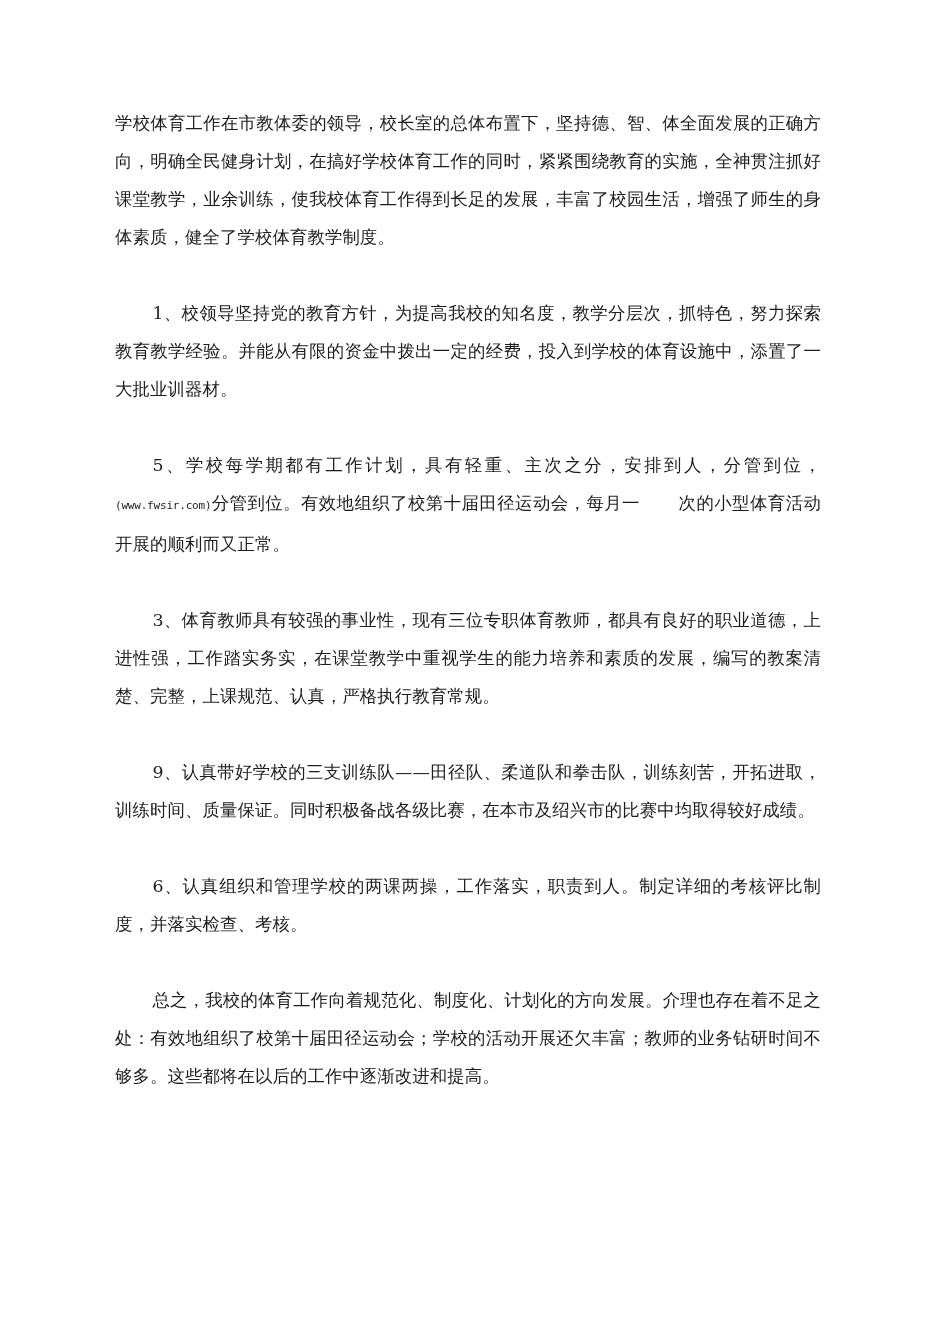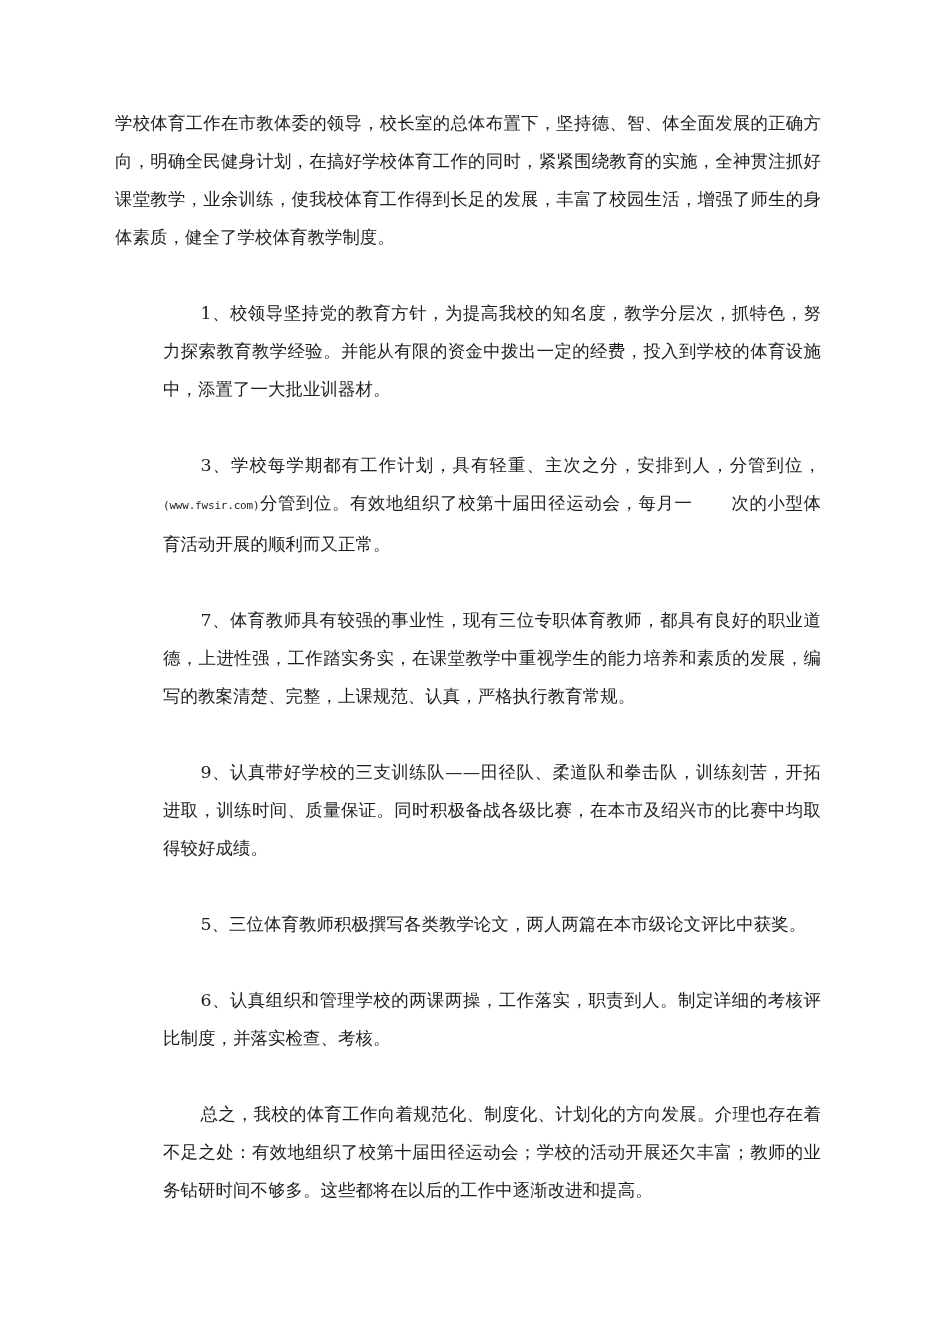--- a/index.html
+++ b/index.html
@@ -40,21 +40,20 @@
     text-align: justify;
     text-justify: inter-ideograph;
     letter-spacing: 0.1px;
     margin: 0;
     color: #1d1d1d;
   }
 
   
   .para + .para {
     margin-top: 38px;
-    margin-left: 48px;
   }
 
   .indent {
     text-indent: 2.15em;
   }
 
   .url {
     font-family: "DejaVu Sans Mono", "Liberation Mono", monospace;
     font-size: 11px;
     letter-spacing: -0.2px;
@@ -69,27 +68,26 @@
 <body>
 
 <div id="page">
   <div id="text-column">
 
     <p class="para">学校体育工作在市教体委的领导，校长室的总体布置下，坚持德、智、体全面发展的正确方向，明确全民健身计划，在搞好学校体育工作的同时，紧紧围绕教育的实施，全神贯注抓好课堂教学，业余训练，使我校体育工作得到长足的发展，丰富了校园生活，增强了师生的身体素质，健全了学校体育教学制度。</p>
 
     <p class="para indent">1、校领导坚持党的教育方针，为提高我校的知名度，教学分层次，抓特色，努力探索教育教学经验。并能从有限的资金中拨出一定的经费，投入到学校的体育设施中，添置了一大批业训器材。</p>
 
     <p class="para indent">
-      <span>3、学校每学期都有工作计划，具有轻重、主次之分，安排到人，分管到位，</span><span class="url">(www.fwsir.com)</span><span>分管到位。有效地组织了校第十届田径运动会，每月一</span><span class="gap"></span><span>次的小型体育活动开展的顺利而又正常。</span>
+      <span>5、学校每学期都有工作计划，具有轻重、主次之分，安排到人，分管到位，</span><span class="url">(www.fwsir.com)</span><span>分管到位。有效地组织了校第十届田径运动会，每月一</span><span class="gap"></span><span>次的小型体育活动开展的顺利而又正常。</span>
     </p>
 
-    <p class="para indent">7、体育教师具有较强的事业性，现有三位专职体育教师，都具有良好的职业道德，上进性强，工作踏实务实，在课堂教学中重视学生的能力培养和素质的发展，编写的教案清楚、完整，上课规范、认真，严格执行教育常规。</p>
+    <p class="para indent">3、体育教师具有较强的事业性，现有三位专职体育教师，都具有良好的职业道德，上进性强，工作踏实务实，在课堂教学中重视学生的能力培养和素质的发展，编写的教案清楚、完整，上课规范、认真，严格执行教育常规。</p>
 
     <p class="para indent">9、认真带好学校的三支训练队——田径队、柔道队和拳击队，训练刻苦，开拓进取，训练时间、质量保证。同时积极备战各级比赛，在本市及绍兴市的比赛中均取得较好成绩。</p>
 
-    <p class="para indent">5、三位体育教师积极撰写各类教学论文，两人两篇在本市级论文评比中获奖。</p>
 
     <p class="para indent">6、认真组织和管理学校的两课两操，工作落实，职责到人。制定详细的考核评比制度，并落实检查、考核。</p>
 
     <p class="para indent">总之，我校的体育工作向着规范化、制度化、计划化的方向发展。介理也存在着不足之处：有效地组织了校第十届田径运动会；学校的活动开展还欠丰富；教师的业务钻研时间不够多。这些都将在以后的工作中逐渐改进和提高。</p>
 
   </div>
 </div>
 
 </body></html>

